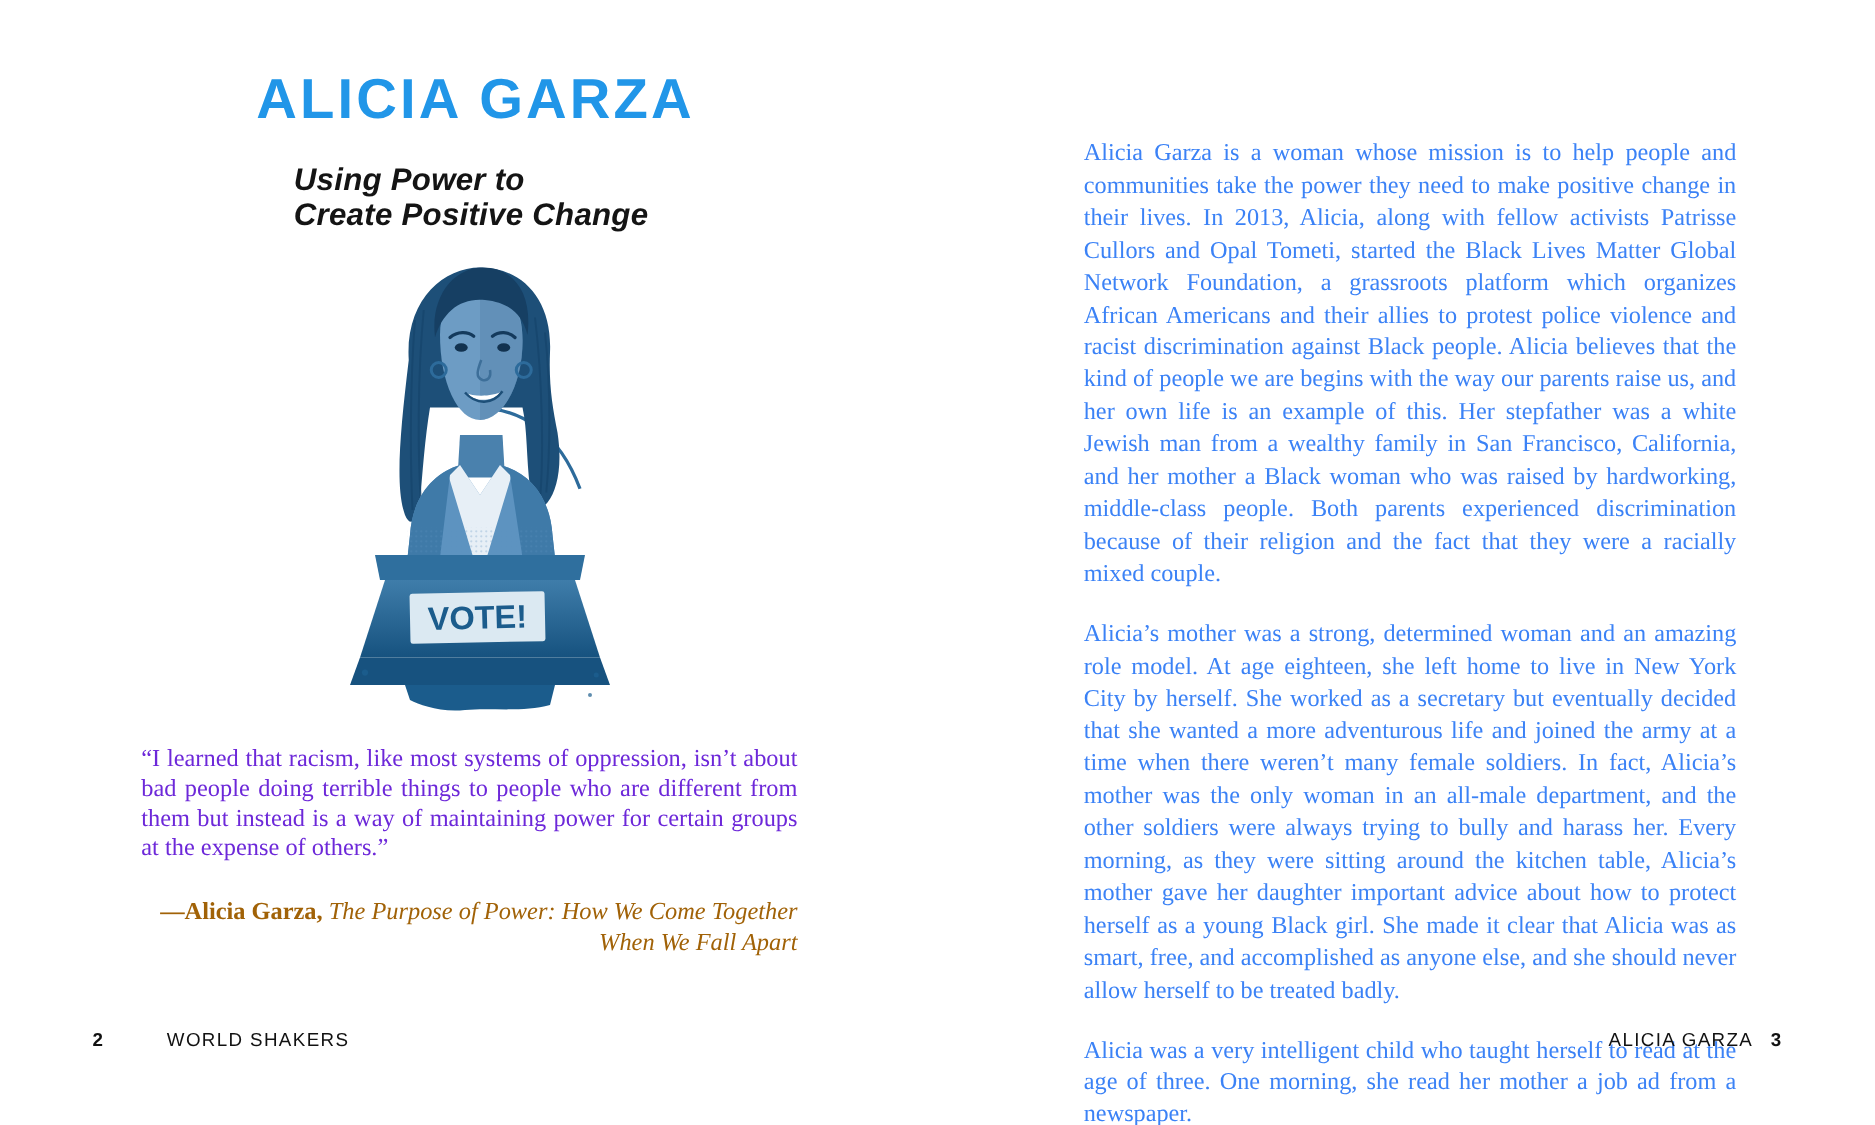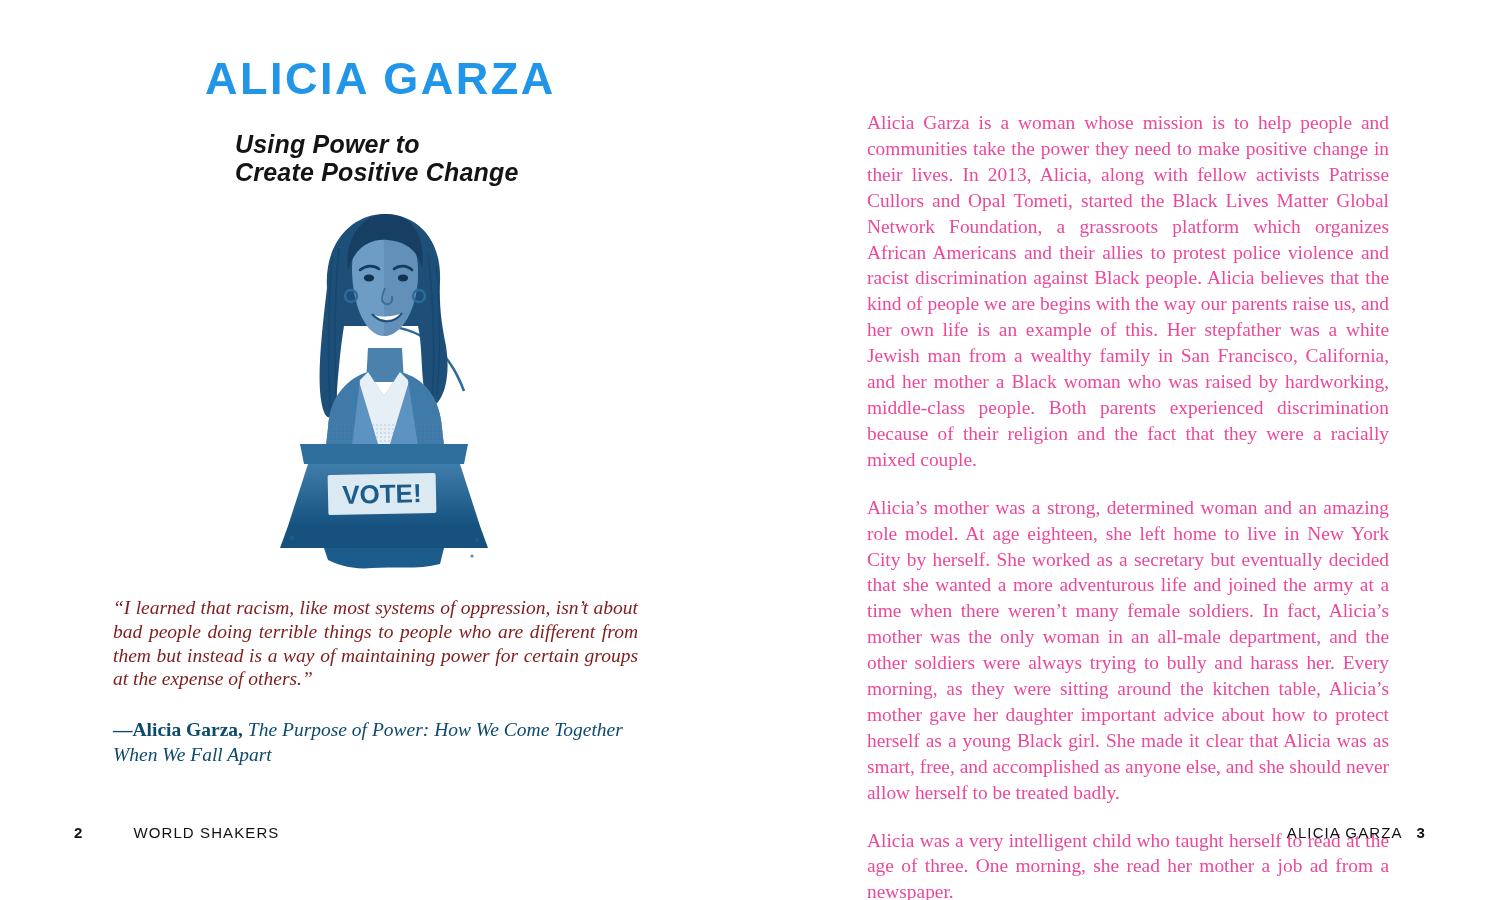--- a/index.html
+++ b/index.html
@@ -61,36 +61,35 @@
     width: 300px;
     height: 380px;
   }
 
   .quote-block {
     position: absolute;
     left: 113px;
     top: 596px;
     width: 525px;
     font-family: "Liberation Serif", serif;
-    font-style: italic;
     font-size: 19.5px;
     line-height: 1.22;
-    color: #7f1d1d;
+    color: #6d28d9;
     text-align: justify;
   }
   .quote-attr {
     position: absolute;
     left: 113px;
     top: 718px;
     width: 525px;
-    text-align: left;
+    text-align: right;
     font-family: "Liberation Serif", serif;
     font-size: 19.5px;
     line-height: 1.28;
-    color: #0c4a6e;
+    color: #a16207;
   }
   .quote-attr .author {
     font-weight: bold;
   }
   .quote-attr .work {
     font-style: italic;
   }
 
   .footer-left {
     position: absolute;
@@ -125,21 +124,21 @@
     left: 117px;
     top: 110px;
     width: 522px;
   }
   .body-col p {
     margin: 0 0 22px 0;
     font-family: "Liberation Serif", serif;
     font-size: 19.4px;
     line-height: 1.335;
     text-align: justify;
-    color: #ec4899;
+    color: #3b82f6;
   }
   .body-col p:last-child {
     margin-bottom: 0;
   }
   .footer-right {
     position: absolute;
     right: 74px;
     top: 824px;
     font-family: "Liberation Sans", sans-serif;
     font-size: 15px;

